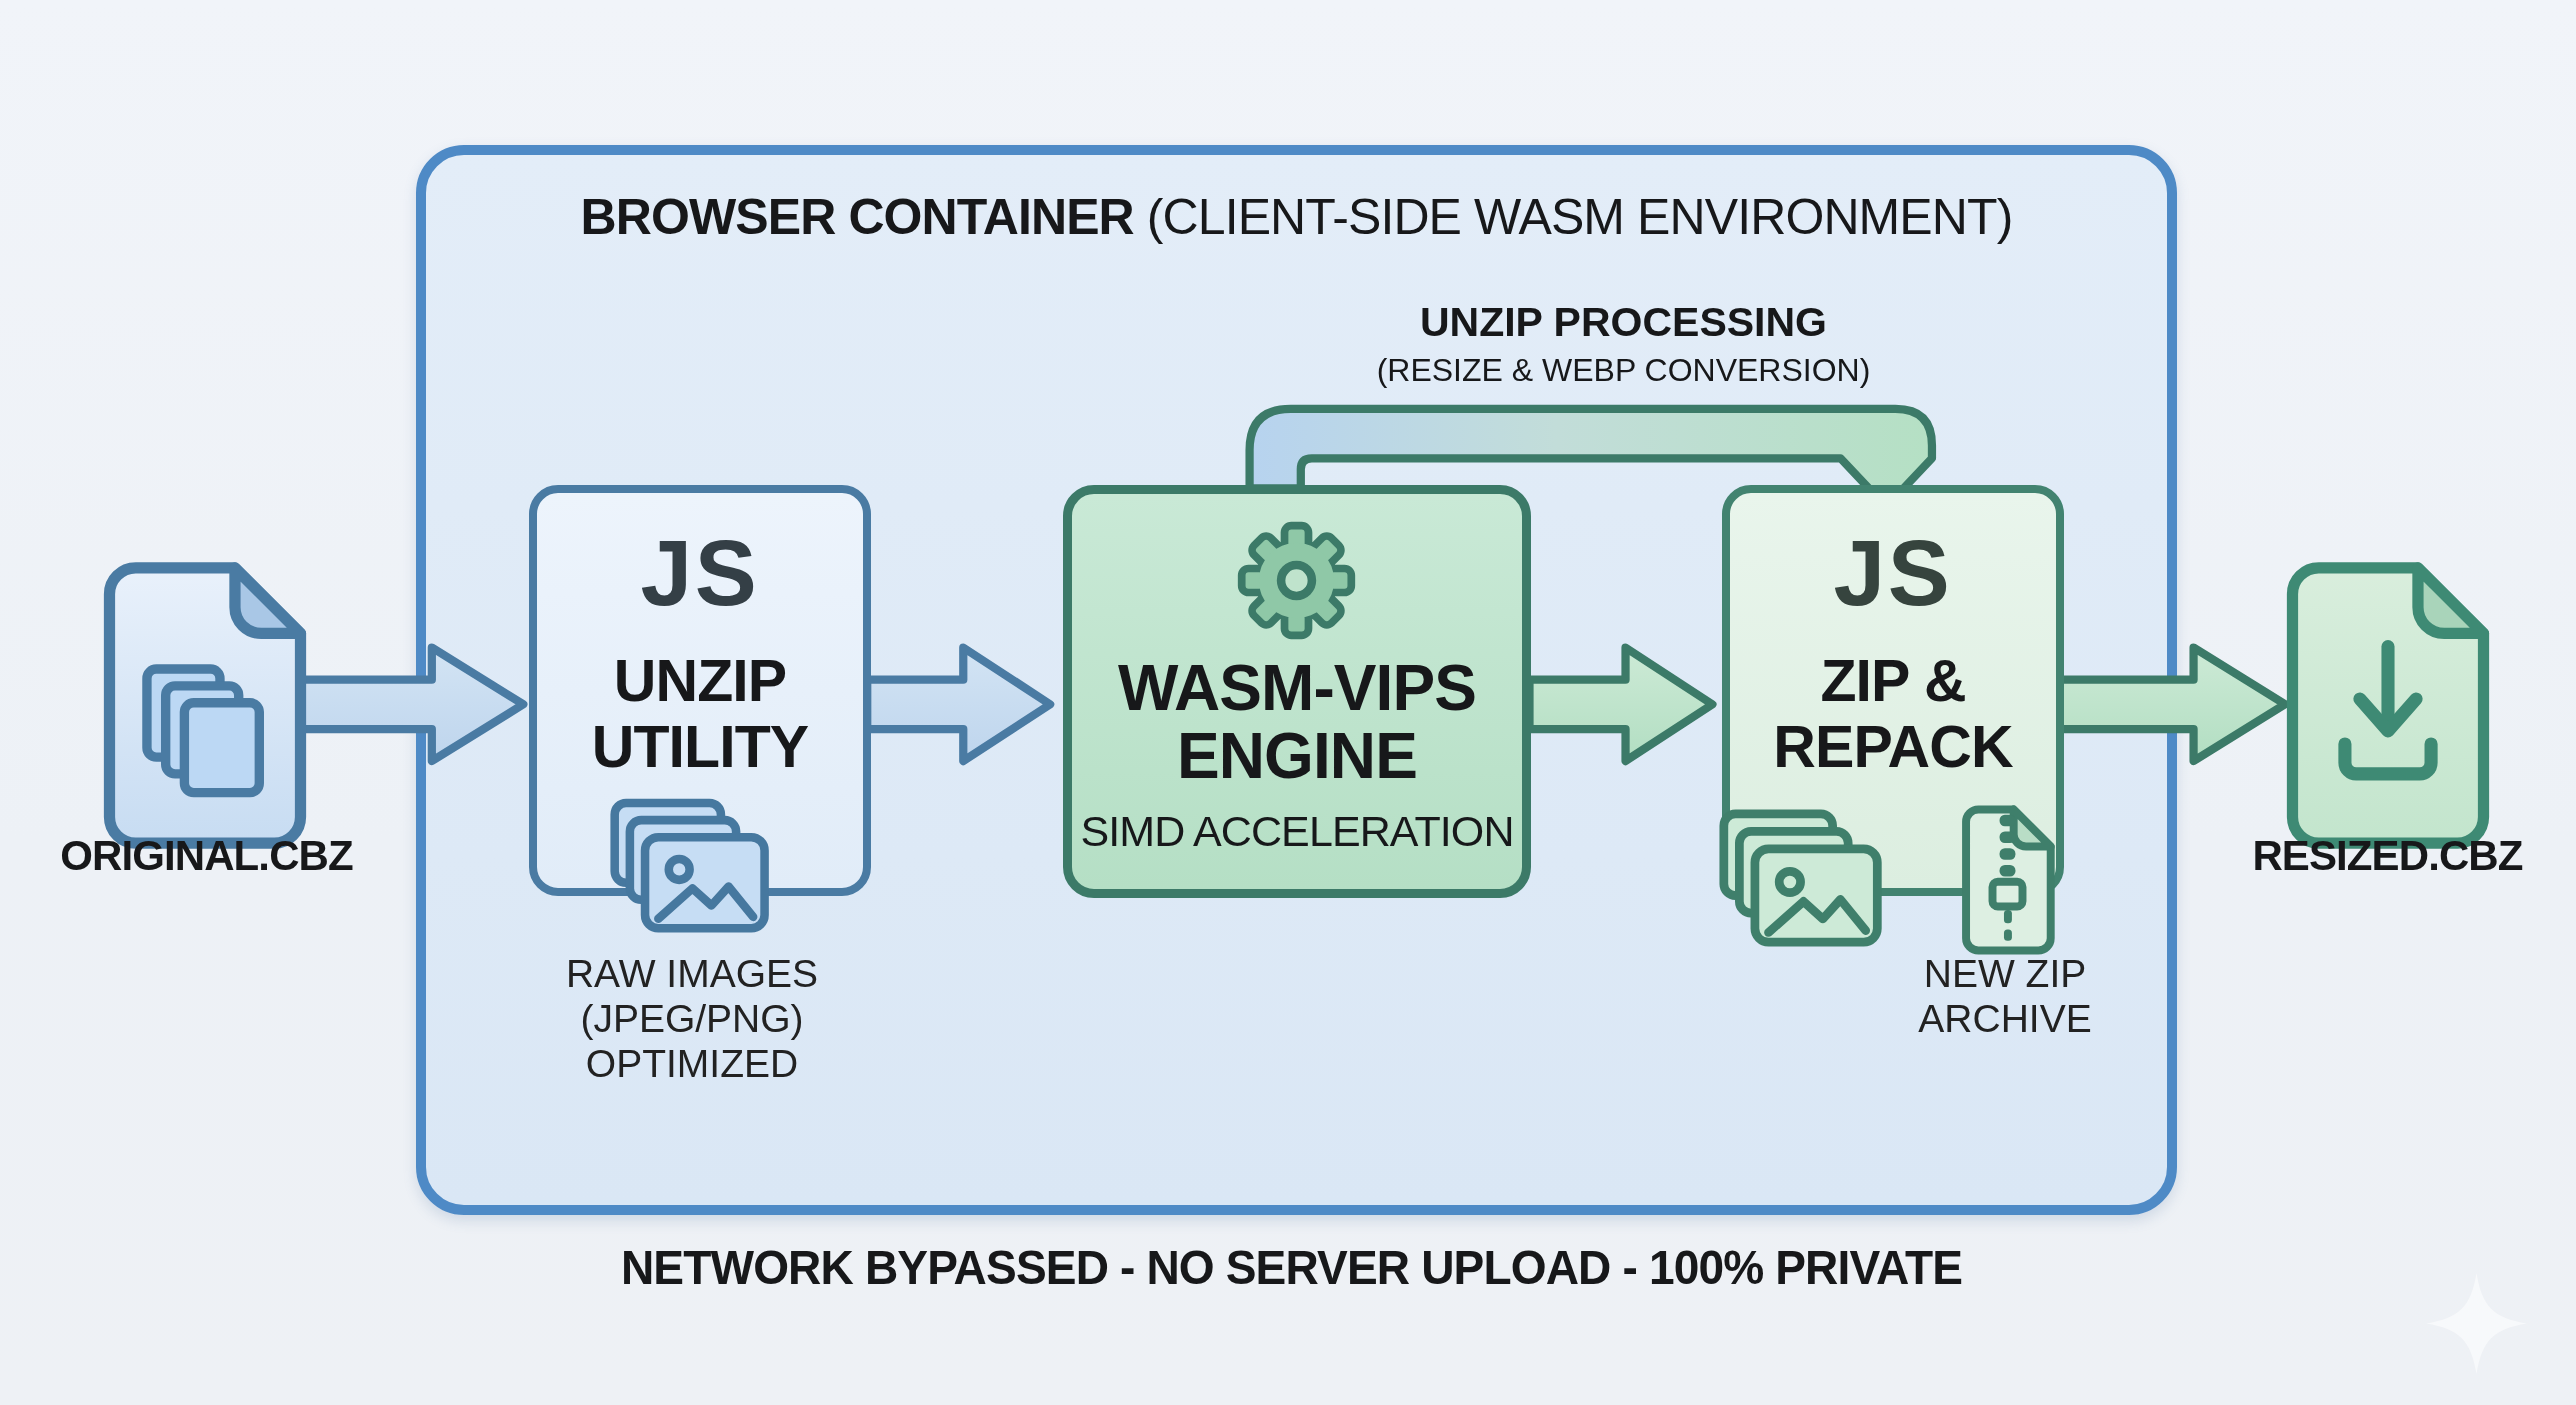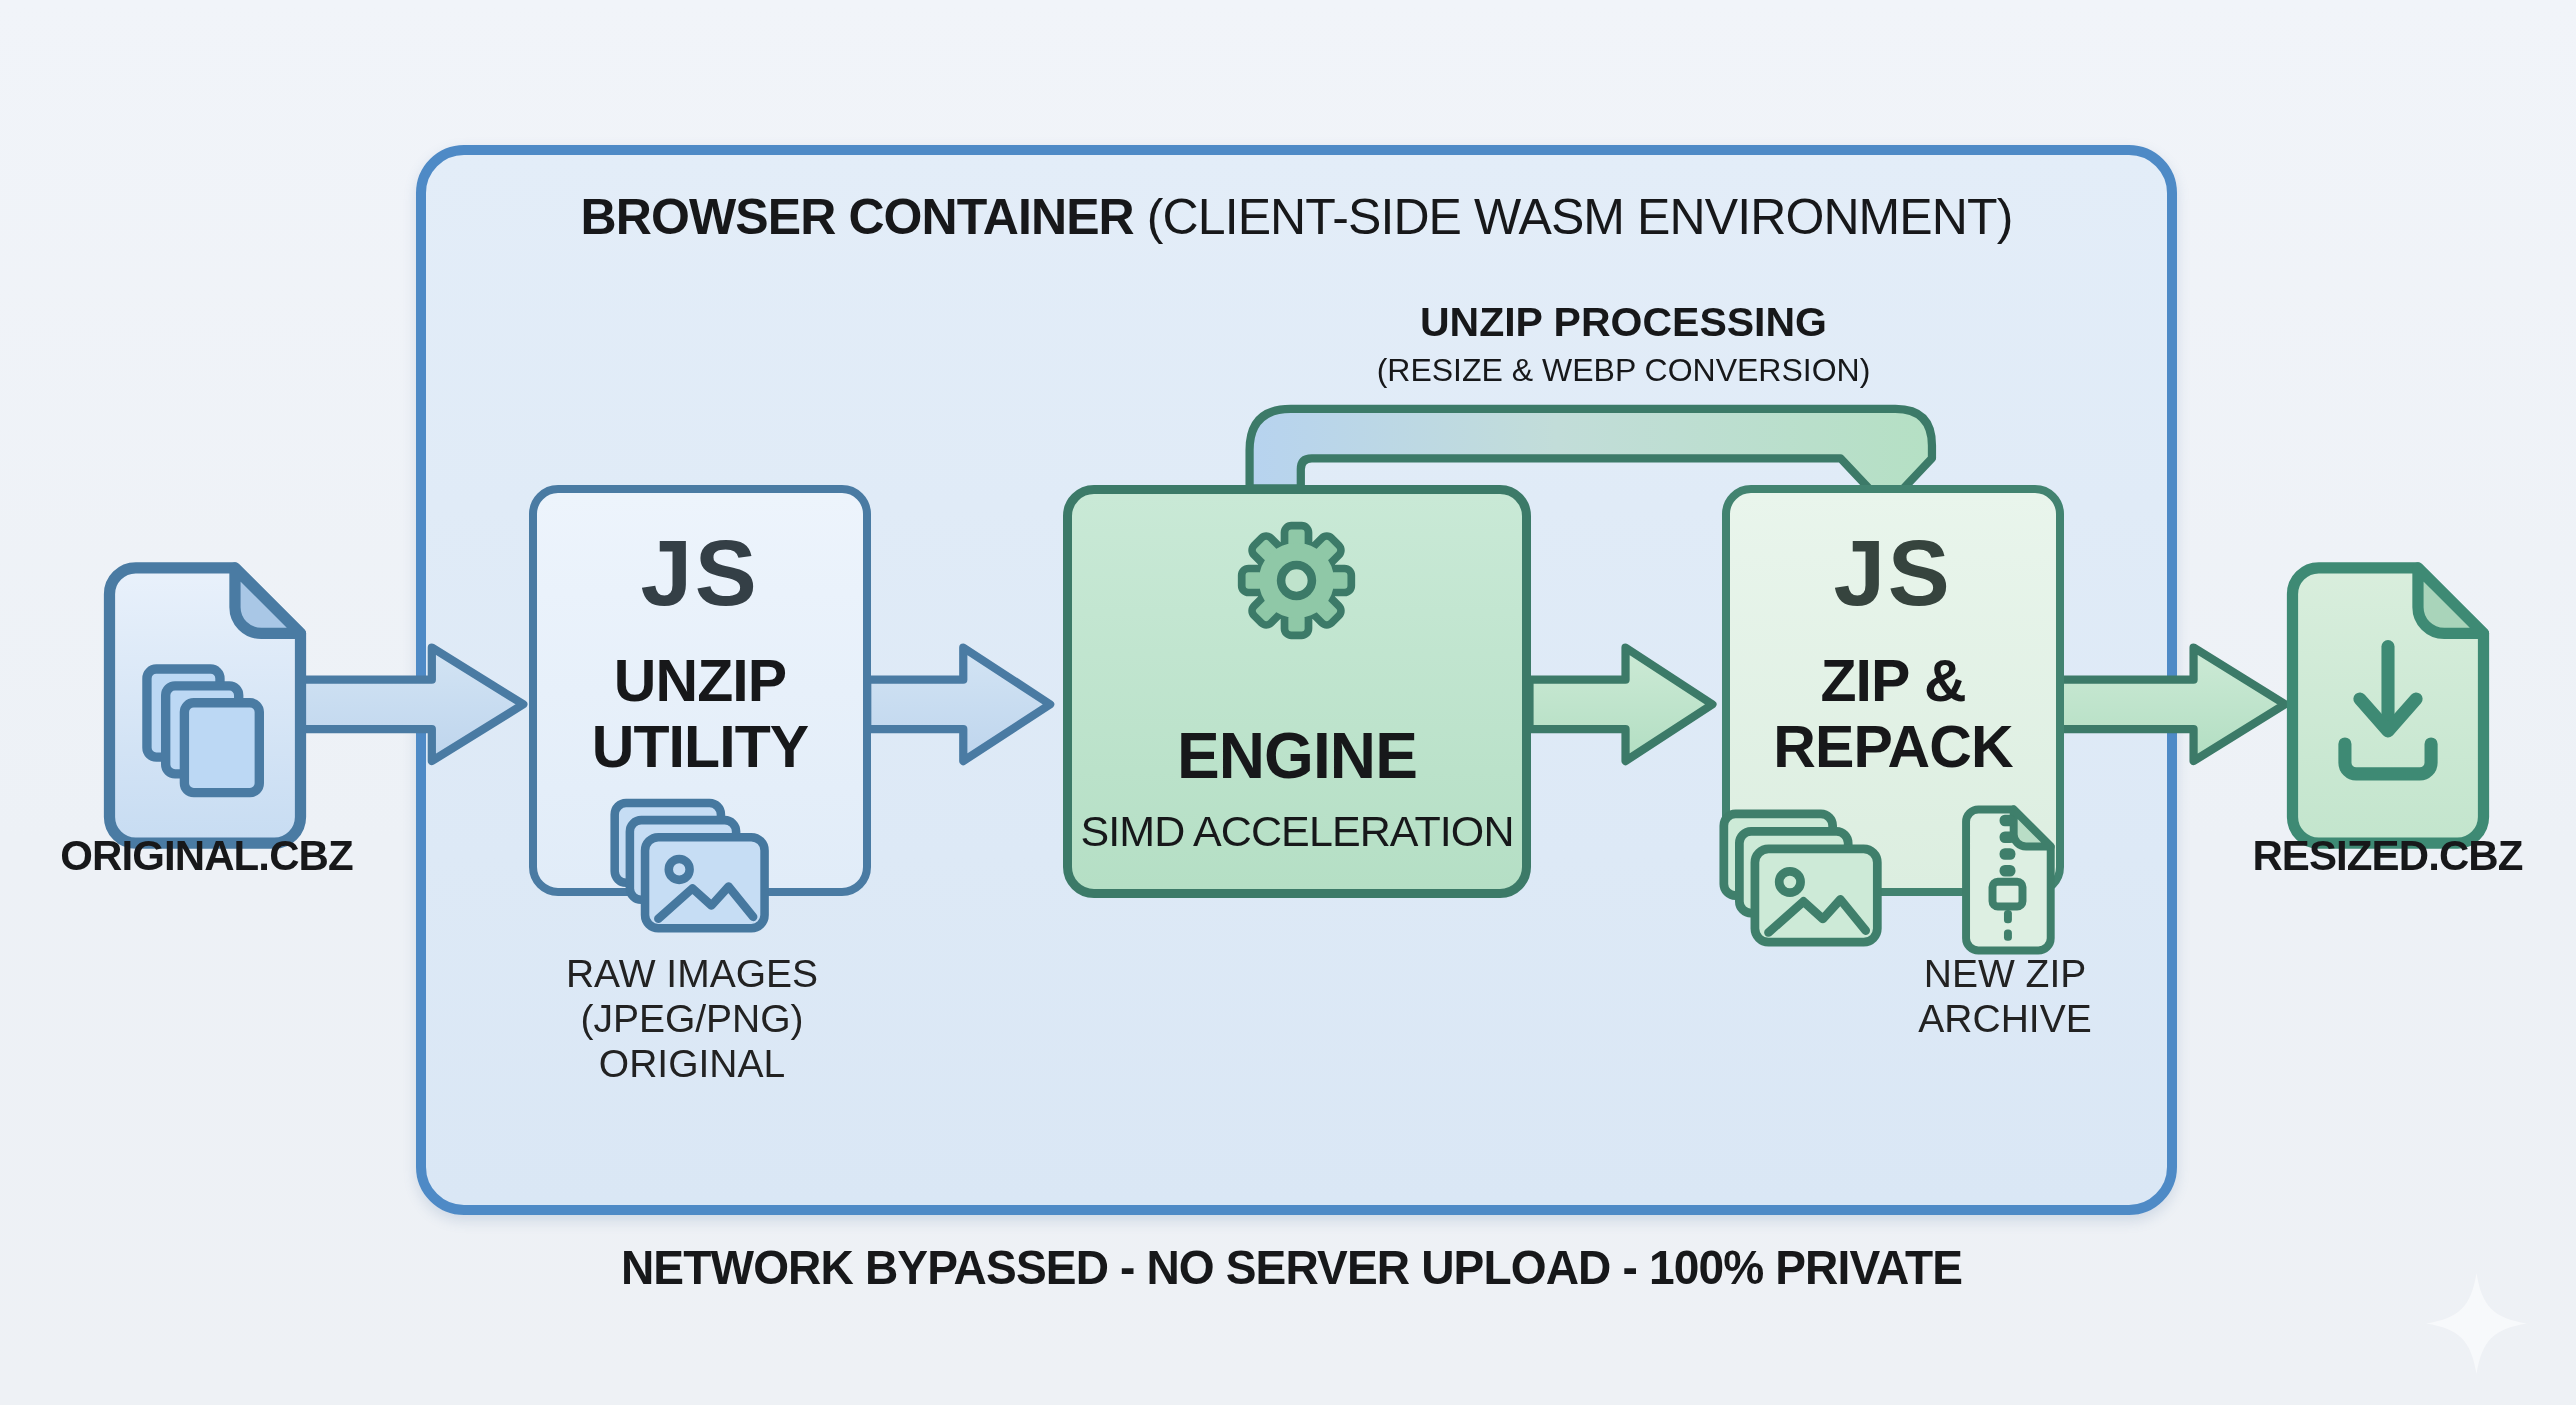--- a/index.html
+++ b/index.html
@@ -134,39 +134,40 @@
       <rect x="6" y="6" width="112" height="84" rx="12"></rect>
       <rect x="22" y="24" width="112" height="84" rx="12"></rect>
       <rect x="38" y="42" width="126" height="96" rx="14"></rect>
     </g>
     <circle cx="74" cy="76" r="11" fill="none" stroke="#46789f" stroke-width="9"></circle>
     <path d="M52,128 L88,96 L108,114 L126,94 L152,126" fill="none" stroke="#46789f" stroke-width="9" stroke-linejoin="round" stroke-linecap="round"></path>
   </svg>
   <div class="abs ctr caption cap-unzip">
     <div>RAW IMAGES</div>
     <div>(JPEG/PNG)</div>
-    <div>ORIGINAL</div>
+    <div>OPTIMIZED</div>
   </div>
 
   <div class="abs step box-engine">
     <svg class="abs" style="left:156px;top:18.3px;" width="137" height="137" viewBox="-80 -80 160 160">
       <circle r="44" fill="none" stroke="#3c7a68" stroke-width="9"></circle>
       <g fill="#8fc8a7" stroke="#3c7a68" stroke-width="9" stroke-linejoin="round">
         <rect x="-14" y="-64" width="28" height="28" rx="8"></rect>
         <rect x="-14" y="-64" width="28" height="28" rx="8" transform="rotate(45)"></rect>
         <rect x="-14" y="-64" width="28" height="28" rx="8" transform="rotate(90)"></rect>
         <rect x="-14" y="-64" width="28" height="28" rx="8" transform="rotate(135)"></rect>
         <rect x="-14" y="-64" width="28" height="28" rx="8" transform="rotate(180)"></rect>
         <rect x="-14" y="-64" width="28" height="28" rx="8" transform="rotate(225)"></rect>
         <rect x="-14" y="-64" width="28" height="28" rx="8" transform="rotate(270)"></rect>
         <rect x="-14" y="-64" width="28" height="28" rx="8" transform="rotate(315)"></rect>
       </g>
       <circle r="44" fill="#8fc8a7"></circle>
       <circle r="18" fill="#bfe3cc" stroke="#3c7a68" stroke-width="10"></circle>
     </svg>
+    <div class="abs ctr engine-line1">WASM-VIPS</div>
     <div class="abs ctr engine-line2">ENGINE</div>
     <div class="abs ctr engine-sub">SIMD ACCELERATION</div>
   </div>
 
   <div class="abs step box-repack">
     <div class="abs ctr js-big green">JS</div>
     <div class="abs ctr box-line1">ZIP &amp;</div>
     <div class="abs ctr box-line2">REPACK</div>
   </div>
 

